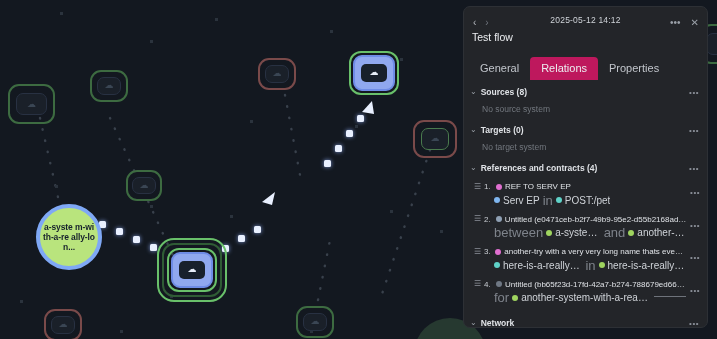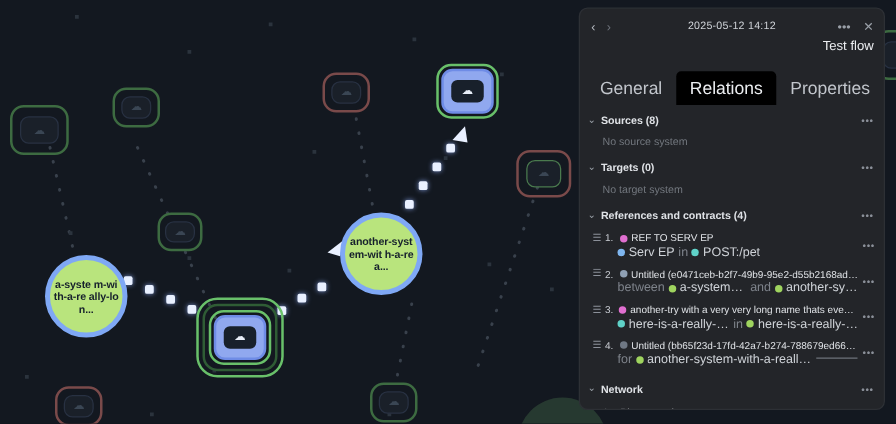--- a/index.html
+++ b/index.html
@@ -95,30 +95,30 @@
     border: 1px solid #2d3035;
     overflow: hidden;
     display: flex; flex-direction: column;
   }
   .p-head { padding: 8px 8px 2px; position: relative; }
   .nav-btns { position: absolute; left: 9px; top: 11px; display: flex; gap: 9px; }
   .nav-btn { color: #b6bac0; font-size: 10px; line-height: 10px; cursor: pointer; }
   .head-right { position: absolute; right: 8px; top: 11px; display: flex; gap: 10px; align-items: center; }
   .ico-btn { color: #9aa0a8; font-size: 10px; line-height: 10px; cursor: pointer; }
   .p-date { text-align: center; font-size: 8.5px; color: #cfd3d8; letter-spacing: .2px; }
-  .p-title { text-align: right; font-size: 10.5px; color: #eceef1; margin-top: 6px; }
+  .p-title { text-align: left; font-size: 10.5px; color: #eceef1; margin-top: 6px; }
 
   .tabs { display: flex; gap: 0; margin-top: 12px; padding: 0 5px; }
   .tab {
-    font-size: 14px; color: #c2c6cc;
+    font-size: 11px; color: #c2c6cc;
     padding: 5px 11px 6px;
     border-radius: 4px 4px 0 0;
     cursor: pointer;
   }
-  .tab.active { background: #000000; color: #eceef1; }
+  .tab.active { background: #be185d; color: #eceef1; }
 
   .p-body { flex: 1; overflow: hidden; padding-top: 2px; }
 
   .section-head {
     display: flex; align-items: center;
     padding: 5px 8px 4px 6px;
     position: relative;
   }
   .chev { color: #9aa0a8; font-size: 8px; margin-right: 4px; line-height: 8px; }
   .section-title { font-size: 8.5px; color: #dfe2e6; font-weight: 600; }
@@ -127,21 +127,21 @@
 
   .ref-list { padding: 2px 0 0; }
   .ref-item { position: relative; padding: 3px 20px 4px 10px; }
   .ref-row { display: flex; align-items: center; gap: 3px; white-space: nowrap; overflow: hidden; }
   .ref-row2 { display: flex; align-items: center; gap: 3px; white-space: nowrap; overflow: hidden; padding-left: 20px; margin-top: 1.5px; }
   .grip { color: #8b9099; font-size: 8px; line-height: 8px; width: 7px; cursor: grab; }
   .ref-num { color: #c9cdd3; font-size: 8px; width: 9px; }
   .dot { width: 6px; height: 6px; border-radius: 50%; flex: none; display: inline-block; }
   .ref-label { font-size: 8px; color: #dfe2e6; overflow: hidden; text-overflow: ellipsis; }
   .ref-sub { font-size: 10px; color: #cfd3d8; overflow: hidden; text-overflow: ellipsis; }
-  .ref-conn { font-size: 10px; color: #7e838b; }
+  .ref-conn { font-size: 13px; color: #7e838b; }
   .row-dots { position: absolute; right: 7px; top: 9px; color: #8b9099; font-size: 8px; letter-spacing: .5px; }
   .net-item { font-size: 8.5px; color: #cfd3d8; padding: 5px 8px 6px 18px; }
   .fade-line { display:inline-block; width: 44px; border-bottom: 1px solid #6e737b; margin: 0 1px 2px 1px; }
 </style>
 </head>
 <body>
 
 <div id="app">
 
   <div id="canvas">
@@ -230,23 +230,20 @@
     <svg class="dotted-path" width="717" height="339">
       <polygon points="275,192 262,202 272,205" fill="#e9f0ff"></polygon>
       <polygon points="372,101 362,112 374,114" fill="#e9f0ff"></polygon>
       <polygon points="208,258 196,262 206,268" fill="#e9f0ff"></polygon>
     </svg>
 
     <div class="circle-node" style="left:16px; top:204px; width:66px; height:66px;margin-left:20px;">
       <span>a-syste m-with-a-re ally-lon...</span>
     </div>
 
-    <div class="circle-node" style="left:272px; top:170px; width:66px; height:66px;">
-      <span>another-system-wit h-a-rea...</span>
-    </div>
 
     <div class="sq-node" style="left:353px; top:55px; width:42px; height:36px;">
       <div class="sq-ring" style="left:-4px; top:-4px; right:-4px; bottom:-4px;"></div>
       <div class="sq-core" style="width:42px; height:36px;">
         <div class="chip">☁</div>
       </div>
     </div>
 
     <div class="sq-node" style="left:171px; top:252px; width:42px; height:36px;">
       <div class="sq-ring" style="left:-14px; top:-14px; right:-14px; bottom:-14px; border-radius:17px;"></div>

